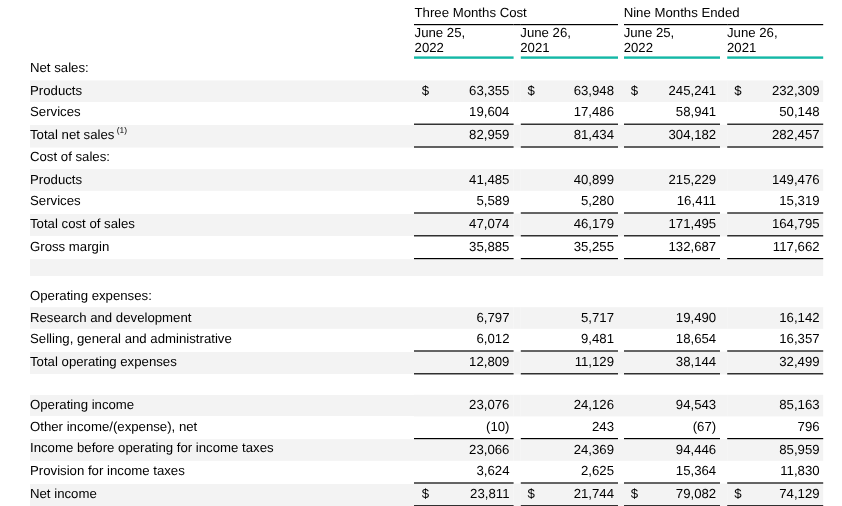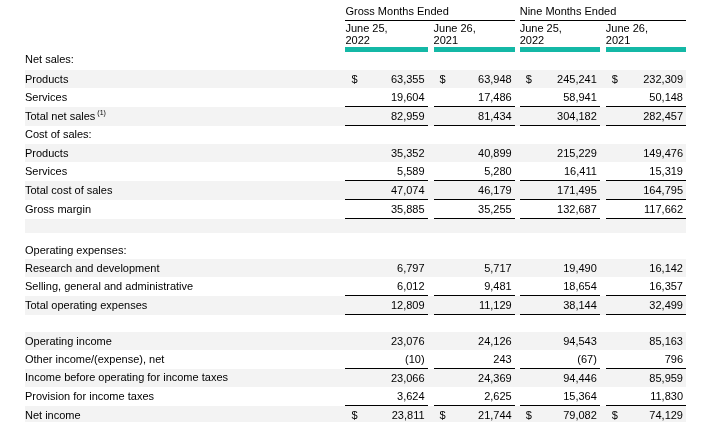--- a/index.html
+++ b/index.html
@@ -31,21 +31,21 @@
 
   
   td.grp-head {
     font-weight: bold; text-align: center;
     border-bottom: 1px solid #000;
     padding: 2px 0 2px 0; height: 17px;
     white-space: nowrap;
   }
   td.date-head {
     font-weight: bold; text-align: center;
-    border-bottom: 5px solid #14b8a6;
+    border-bottom: 2px solid #14b8a6;
     padding: 3px 0 3px 0; height: 26px;
     line-height: 12px; white-space: nowrap;
   }
   td.head-blank { border: none; }
 
   
   tr.shaded td { background: #f3f3f3; }
   td.lab { white-space: nowrap; overflow: hidden; height: 18px; }
   td.ind0 { padding-left: 11px; }
   td.ind1 { padding-left: 17px; }
@@ -78,21 +78,21 @@
           <col class="c-gap">
           <col class="c-num2">
           <col class="c-gap2">
           <col class="c-num3">
           <col class="c-gap">
           <col class="c-num4">
       </colgroup>
       <thead>
         <tr>
           <td class="head-blank"></td>
-          <td class="grp-head" colspan="3">Gross Months Ended</td>
+          <td class="grp-head" colspan="3">Three Months Cost</td>
           <td class="head-blank"></td>
           <td class="grp-head" colspan="3">Nine Months Ended</td>
         </tr>
         <tr>
           <td class="head-blank"></td>
           <td class="date-head">
             <div>June 25,</div>
             <div>2022</div>
           </td>
           <td class="head-blank"></td>
@@ -261,21 +261,21 @@
                 <span class="cur"></span>
                 <span class="val"></span>
               </div>
             </td>
           </tr>
           <tr class="shaded">
             <td class="lab ind1">Products</td>
             <td class="num">
               <div class="cellflex">
                 <span class="cur"></span>
-                <span class="val">35,352</span>
+                <span class="val">41,485</span>
               </div>
             </td>
             <td class="gap"></td>
             <td class="num">
               <div class="cellflex">
                 <span class="cur"></span>
                 <span class="val">40,899</span>
               </div>
             </td>
             <td class="gap"></td>

